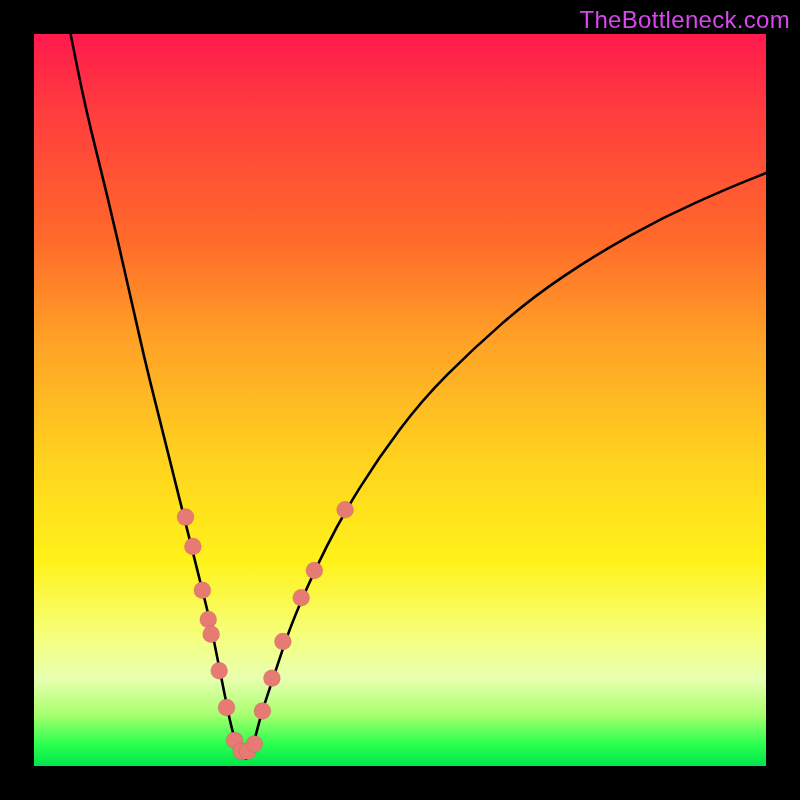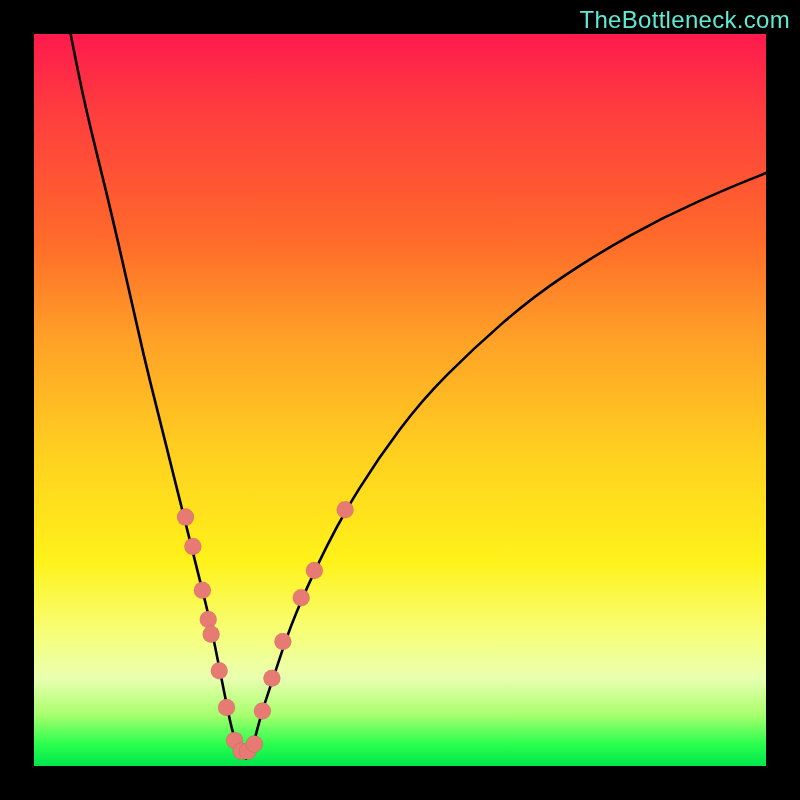--- a/index.html
+++ b/index.html
@@ -36,21 +36,21 @@
       #e9ffb0 88%,
       #a8ff6e 93%,
       #2bff4e 97%,
       #00e64d 100%
     );
   }
   .watermark {
     position: absolute;
     top: 6px;
     right: 10px;
-    color: #5eead4;
+    color: #d946ef;
     font-size: 24px;
     font-weight: 500;
     letter-spacing: 0.3px;
     text-align: right;
     user-select: none;
   }
   svg.curves {
     position: absolute;
     left: 0; top: 0;
   }

